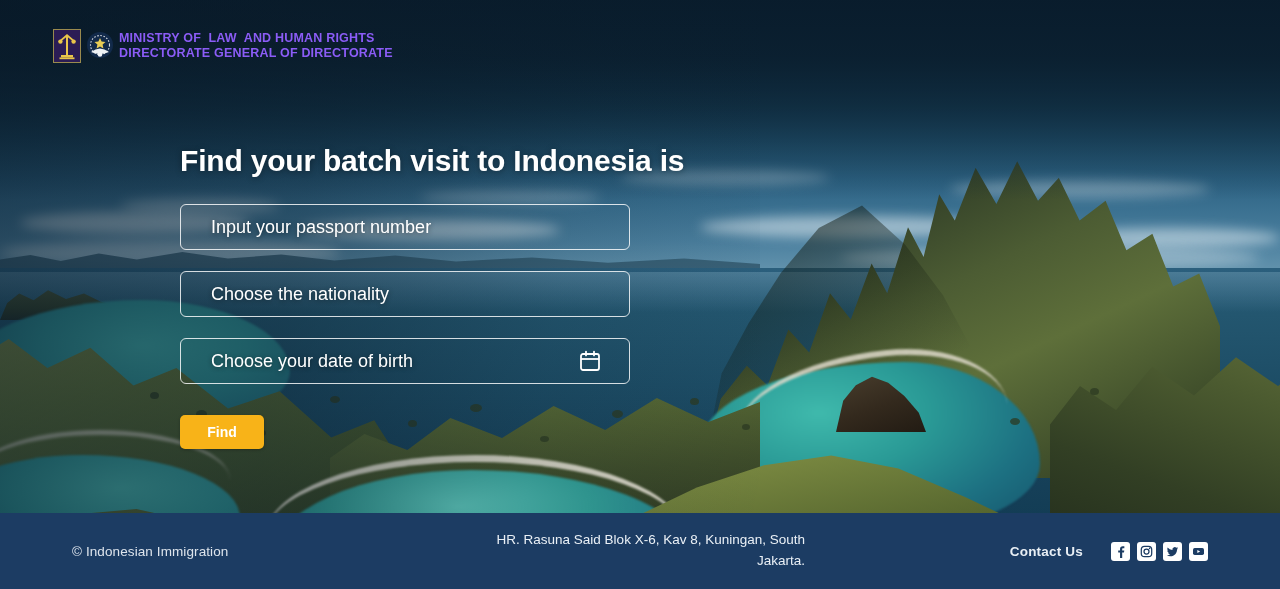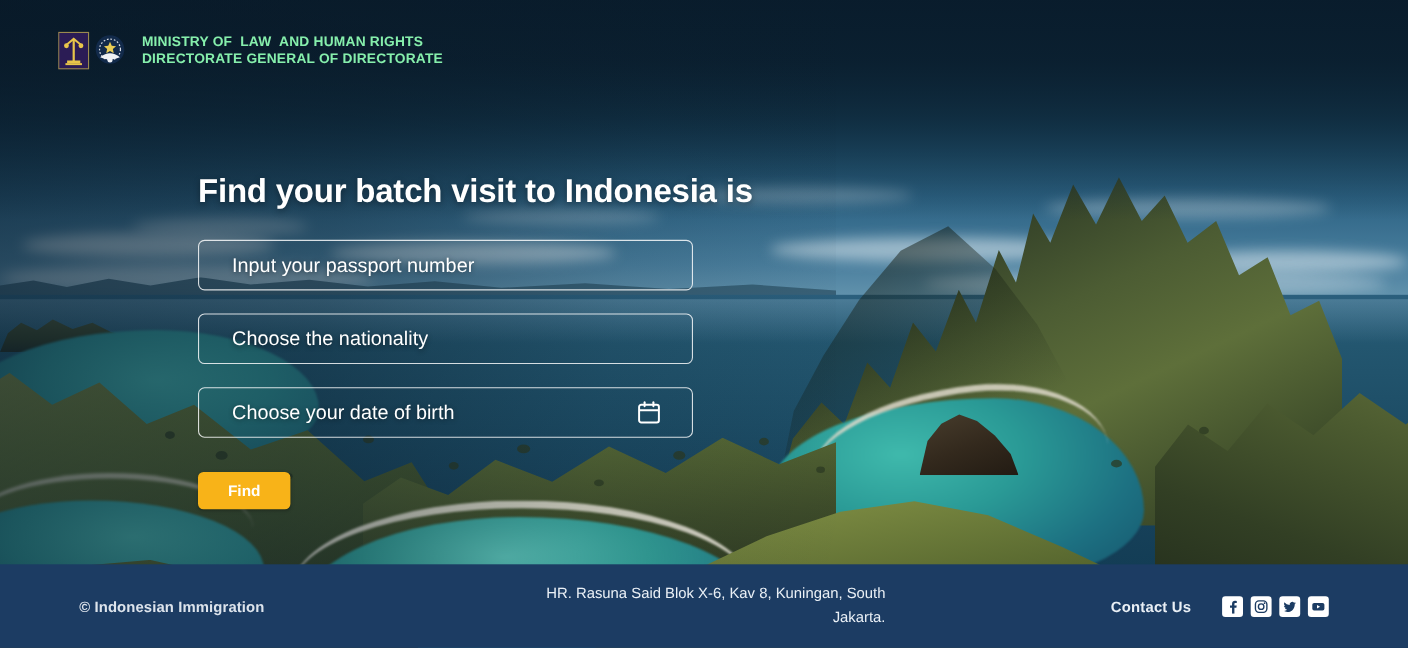--- a/index.html
+++ b/index.html
@@ -288,32 +288,32 @@
     display: block;
   }
   .logo-justice svg { display:block; }
 
   .logo-imm {
     width: 30px; height: 32px;
     position: relative;
   }
 
   .brand-text {
-    margin-left: 14px;
-    color: #86efac;
+    margin-left: 4px;
+    color: #8b5cf6;
     line-height: 1.22;
     letter-spacing: .2px;
   }
   .brand-line1 { font-size: 12.5px; font-weight: bold; white-space: pre; }
   .brand-line2 { font-size: 12.5px; font-weight: bold; white-space: pre; }
 
   
   .hero {
     position: absolute;
-    left: 180px; top: 158px;
+    left: 180px; top: 144px;
     width: 460px;
     z-index: 10;
   }
   .hero-title {
     font-size: 30px;
     font-weight: bold;
     color: #ffffff;
     letter-spacing: -0.2px;
     margin-bottom: 26px;
     text-shadow: 0 1px 6px rgba(0,0,0,.35);
@@ -375,21 +375,20 @@
     width: 1280px;
     display: flex;
     align-items: center;
     padding: 0 72px;
   }
   .f-left {
     width: 330px;
     color: #dde4ec;
     font-size: 13.5px;
     letter-spacing: .1px;
-    font-weight: bold;
   }
   .f-center {
     flex: 1;
     text-align: right;
     color: #eaf0f6;
     font-size: 13.5px;
     line-height: 1.55;
     max-width: 330px;
     margin: 0 auto;
   }

